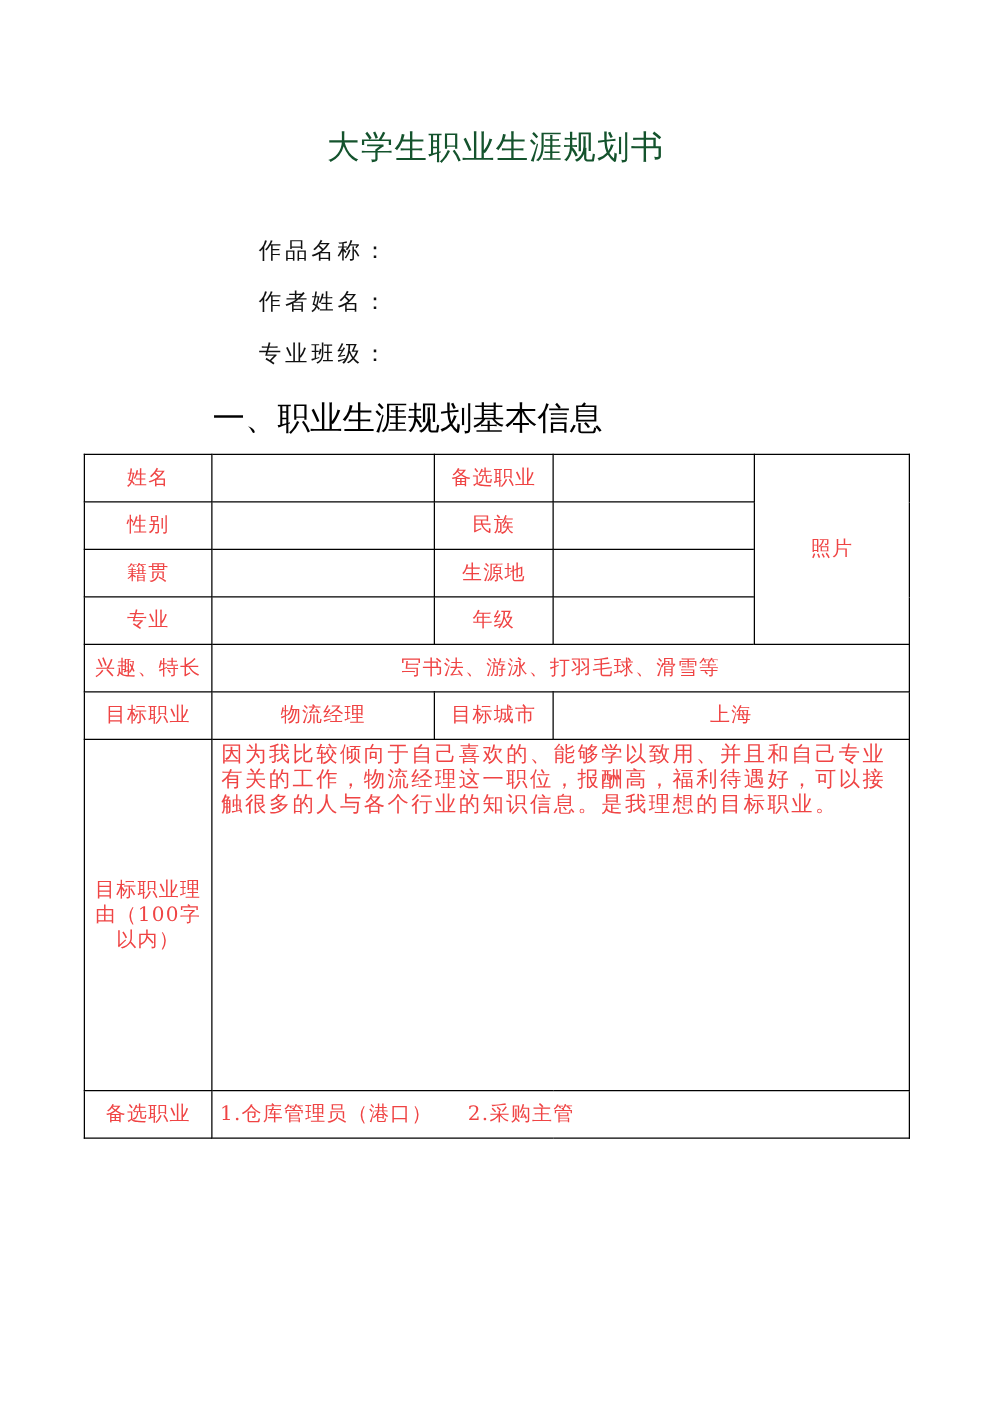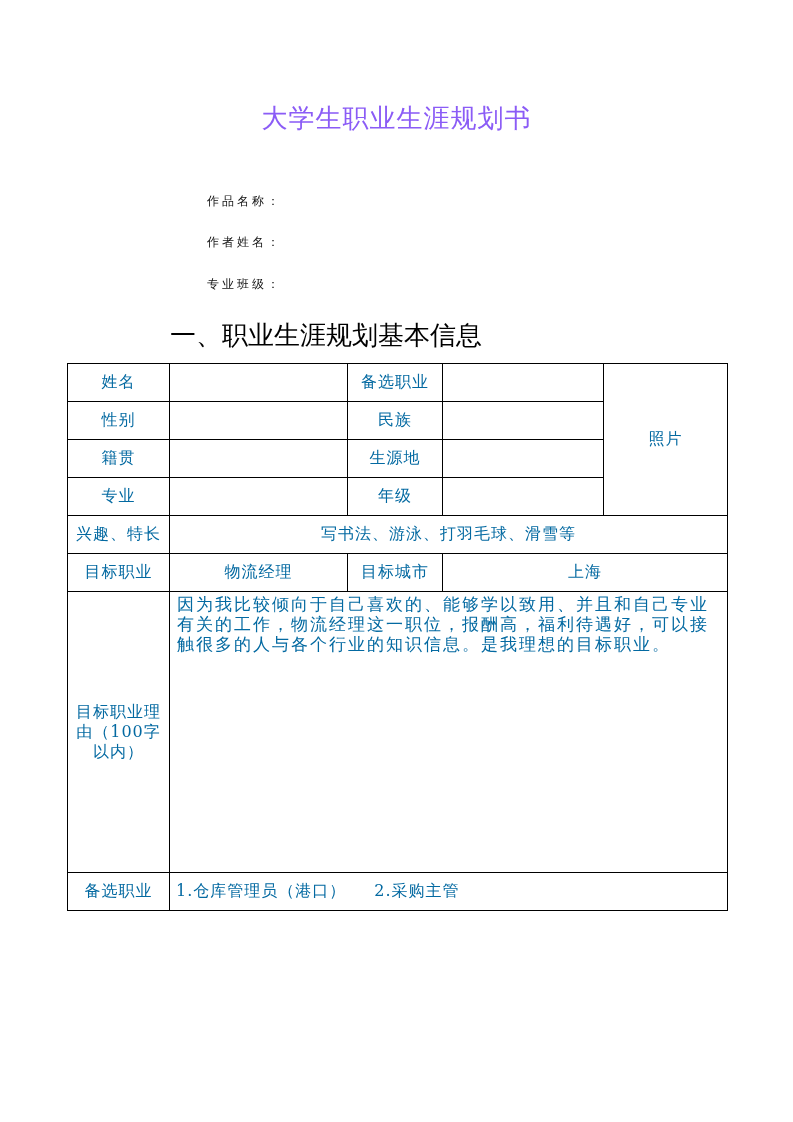--- a/index.html
+++ b/index.html
@@ -18,26 +18,26 @@
   .title {
     position: absolute;
     left: 0;
     top: 100px;
     width: 793px;
     text-align: center;
     font-family: "DejaVu Sans", "Liberation Sans", sans-serif;
     font-size: 26px;
     line-height: 36px;
     letter-spacing: 1px;
-    color: #8b5cf6;
+    color: #14532d;
   }
   .meta-line {
     position: absolute;
     left: 207px;
-    font-size: 12px;
+    font-size: 18px;
     line-height: 24px;
     letter-spacing: 3px;
     color: #111;
   }
   .section-heading {
     position: absolute;
     left: 170px;
     top: 320px;
     font-family: "DejaVu Sans", "Liberation Sans", sans-serif;
     font-size: 26px;
@@ -52,21 +52,21 @@
     border-collapse: collapse;
     table-layout: fixed;
     font-size: 16px;
   }
   table.info td {
     border: 1.5px solid #000;
     padding: 0;
     text-align: center;
     vertical-align: middle;
     letter-spacing: 1px;
-    color: #0369a1;
+    color: #ef4444;
   }
   .row-std td { height: 37px; }
   td.reason-text {
     text-align: left !important;
     vertical-align: top !important;
     padding: 2px 6px 0 7px !important;
     line-height: 20px;
     letter-spacing: 2px !important;
     font-size: 17px;
   }

